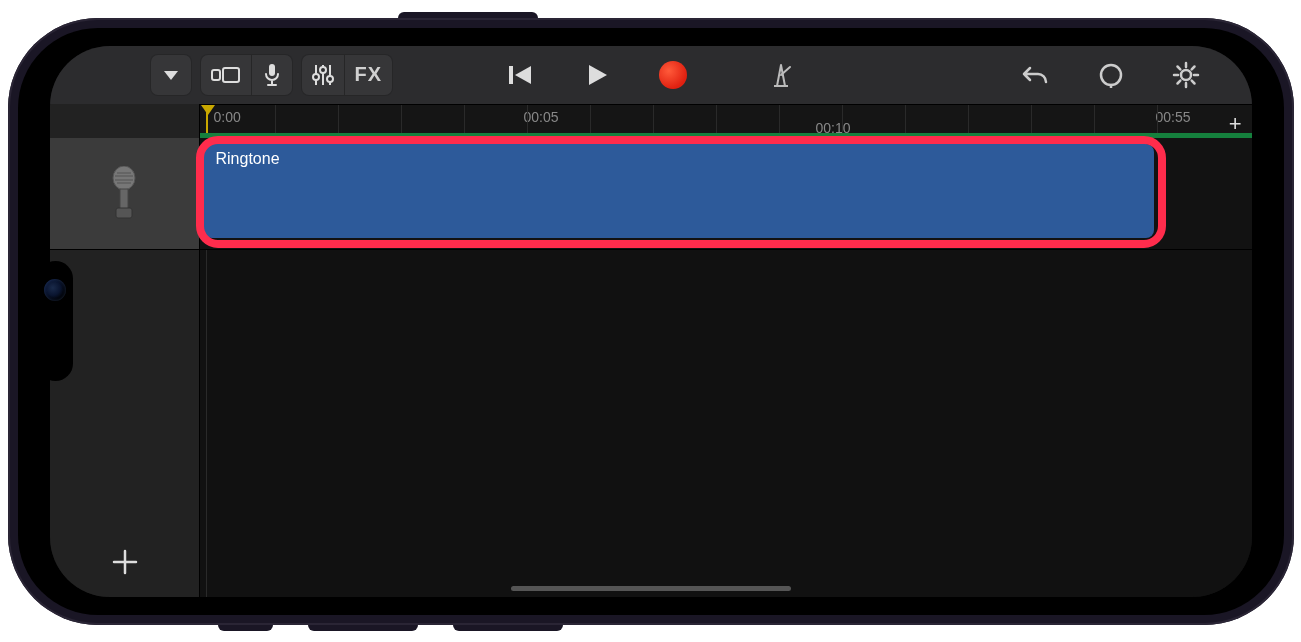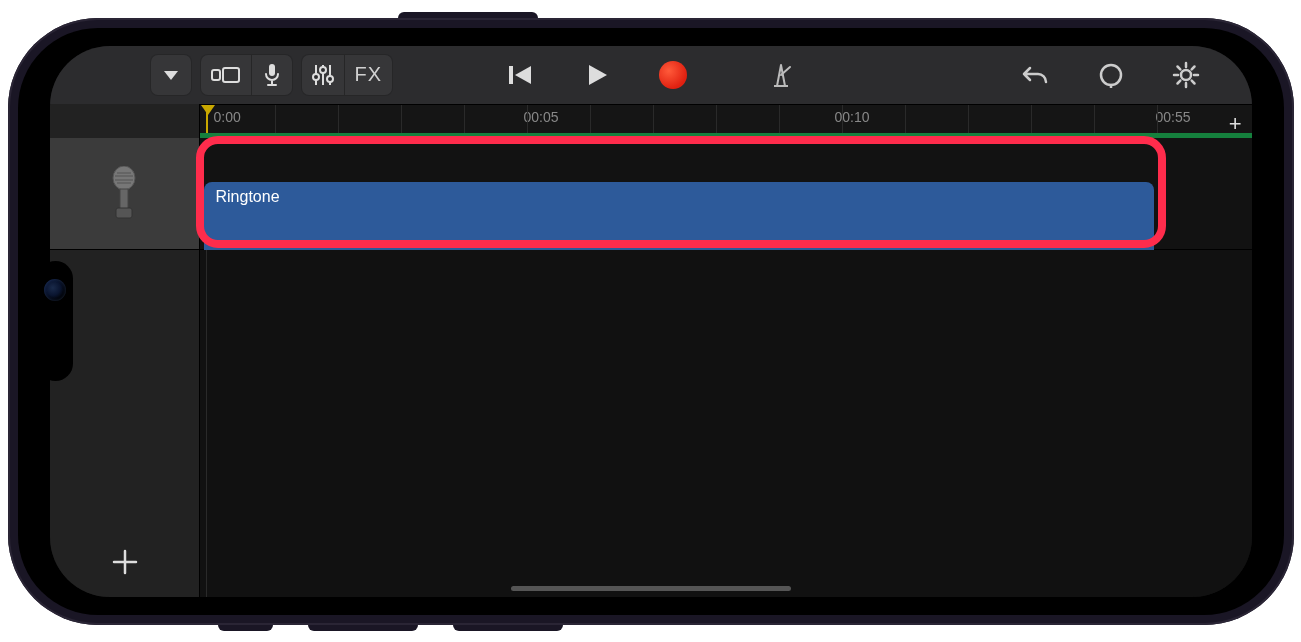--- a/index.html
+++ b/index.html
@@ -127,21 +127,21 @@
     padding: 0 10px;
     background: rgba(255,255,255,0.05);
     border: 1px solid rgba(0,0,0,0.3);
   }
   .tb-btn.no-bg { background: transparent; border: none; }
   .tb-btn svg { display: block; }
   .tb-group .tb-btn { border-radius: 0; border-right: none; }
   .tb-group .tb-btn:first-child { border-radius: 8px 0 0 8px; }
   .tb-group .tb-btn:last-child { border-radius: 0 8px 8px 0; border-right: 1px solid rgba(0,0,0,0.3); }
   .tb-spacer { width: 8px; }
-  .fx-label { font-size: 20px; font-weight: 400; letter-spacing: 1px; }
+  .fx-label { font-size: 20px; font-weight: 700; letter-spacing: 1px; }
   .transport {
     position: absolute;
     left: 50%;
     transform: translateX(-50%);
     display: flex;
     gap: 30px;
     align-items: center;
   }
   .record-dot {
     width: 28px;
@@ -398,42 +398,42 @@
           <svg width="30" height="30" viewBox="0 0 30 30">
             <path d="M15 4 v22 M4 15 h22" stroke="#ddd" stroke-width="2.5" stroke-linecap="round"></path>
           </svg>
         </div>
       </div>
 
       <div class="ruler">
         <div class="playhead" style="left:6px;"></div>
         <span class="major" style="left:14px;">0:00</span>
         <span class="major" style="left:324px;">00:05</span>
-        <span class="major" style="left:635px;">00:10</span>
+        <span class="major" style="left:616px;margin-top:11px;">00:10</span>
         <span class="major" style="left:956px;">00:55</span>
         <div class="tick" style="left:75px;"></div>
         <div class="tick" style="left:138px;"></div>
         <div class="tick" style="left:201px;"></div>
         <div class="tick" style="left:264px;"></div>
         <div class="tick" style="left:327px;"></div>
         <div class="tick" style="left:390px;"></div>
         <div class="tick" style="left:453px;"></div>
         <div class="tick" style="left:516px;"></div>
         <div class="tick" style="left:579px;"></div>
         <div class="tick" style="left:642px;"></div>
         <div class="tick" style="left:705px;"></div>
         <div class="tick" style="left:768px;"></div>
         <div class="tick" style="left:831px;"></div>
         <div class="tick" style="left:894px;"></div>
         <div class="tick" style="left:957px;"></div>
         <span class="add-icon-ruler">+</span>
       </div>
 
       <div class="track-lane">
-        <div class="region" style="width:950px;margin-top:38px;">
+        <div class="region" style="width:950px;">
           <span>Ringtone</span>
         </div>
       </div>
 
       <div class="highlight-outline" style="top:90px; left:146px; width:970px; height:112px;"></div>
 
       <div class="main-area">
         <div class="playline" style="left:6px;"></div>
       </div>
 

